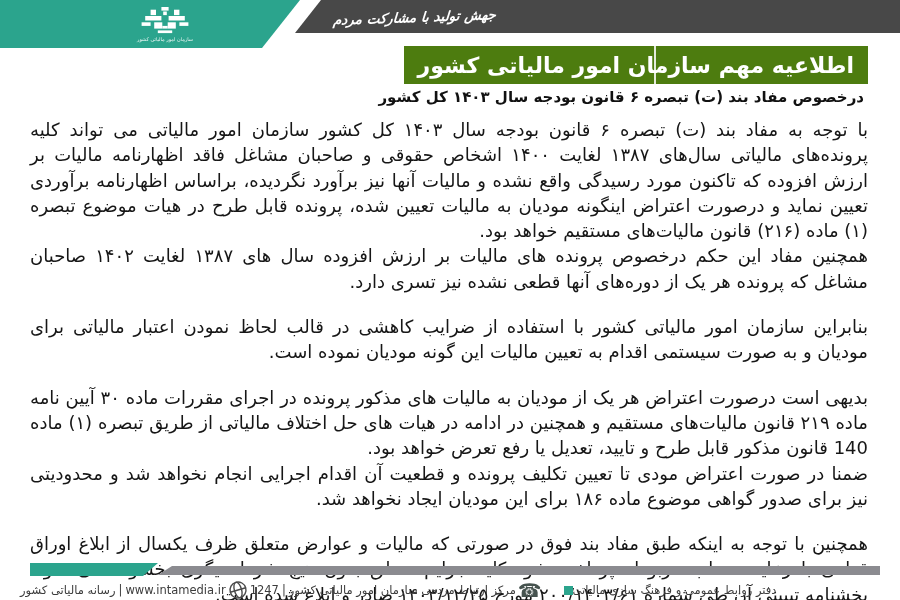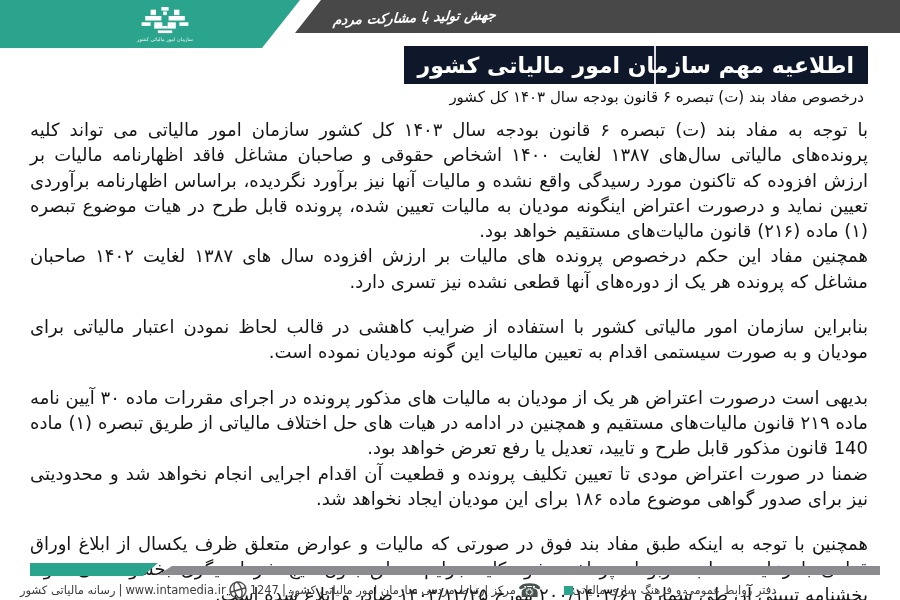--- a/index.html
+++ b/index.html
@@ -19,28 +19,28 @@
     position:absolute;left:295px;top:0;right:0;height:33px;background:#484848;
     clip-path:polygon(26px 0,100% 0,100% 100%,0 100%);
     display:flex;align-items:center;
   }
   .slogan{
     color:#ffffff;font-size:13.5px;font-weight:bold;font-style:italic;
     margin-left:38px;transform:rotate(-2deg) skewX(-6deg);direction:rtl;
   }
   
   .title-box{
-    position:absolute;top:46px;right:32px;height:38px;background:#0f172a;
+    position:absolute;top:46px;right:32px;height:38px;background:#4d7c0f;
     display:inline-flex;align-items:center;padding:0 14px;direction:rtl;
   }
   .title-box .title-text{color:#ffffff;font-weight:bold;font-size:22px;white-space:nowrap;}
   .crease{position:absolute;left:54%;top:0;width:2px;height:100%;background:rgba(255,255,255,.85);}
   .subtitle{
     position:absolute;top:88px;right:36px;direction:rtl;color:#111111;
-    font-weight:normal;font-size:15px;white-space:nowrap;
+    font-weight:bold;font-size:15px;white-space:nowrap;
   }
   
   .body{
     position:absolute;top:117px;right:32px;left:30px;direction:rtl;
     text-align:justify;color:#161616;font-size:18px;line-height:25.3px;
   }
   .body p{margin:0;}
   .body p.gap{margin-top:20px;}
   
   .divider-teal{

